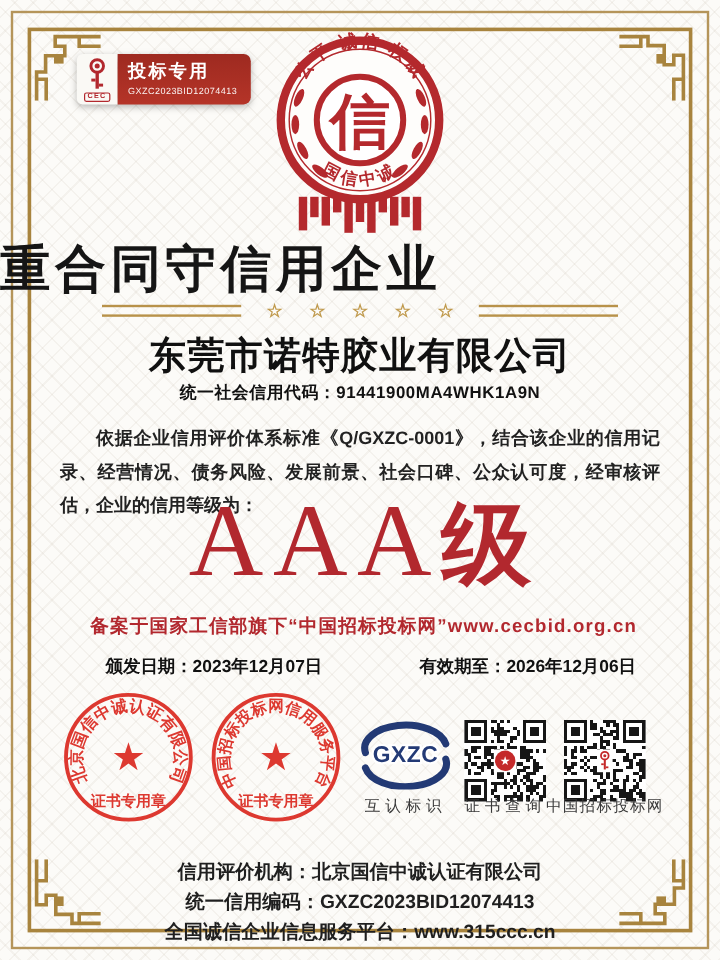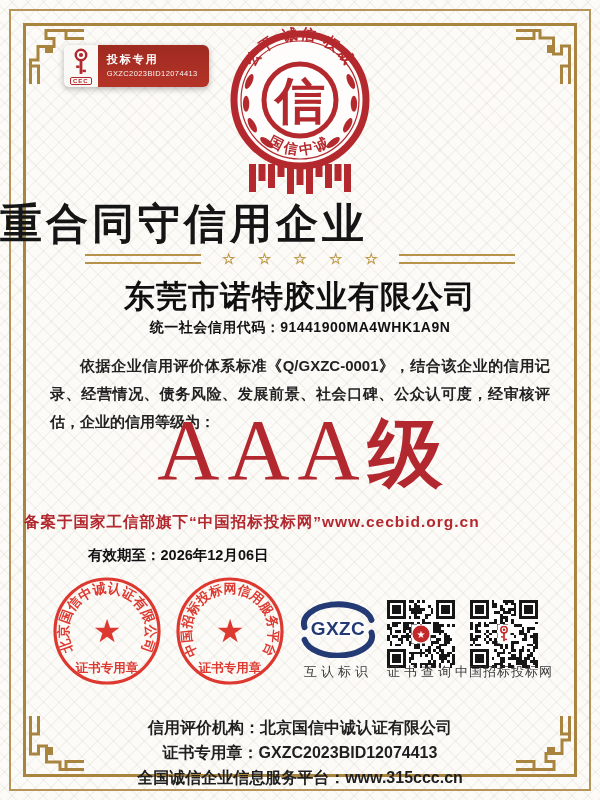--- a/index.html
+++ b/index.html
@@ -21,40 +21,40 @@
   .corner.bl{left:26px;bottom:26px;transform:rotate(270deg);}
   
   .badge{position:absolute;left:64px;top:45px;display:flex;align-items:stretch;
          filter:drop-shadow(0 2px 3px rgba(0,0,0,.28));}
   .badge-white{background:#faf9f5;border-radius:5px 0 0 5px;padding:3px 6px 2px;
                display:flex;flex-direction:column;align-items:center;justify-content:center;}
   .badge-cec{font-size:6px;font-weight:bold;color:#b2282e;border:1px solid #b2282e;
              border-radius:2px;padding:0 2px;margin-top:1px;letter-spacing:1px;}
   .badge-red{background:linear-gradient(180deg,#9e2a20,#b53428);border-radius:0 6px 6px 0;
              color:#fff;padding:5px 11px 5px 9px;display:flex;flex-direction:column;justify-content:center;}
-  .badge-title{font-size:11px;font-weight:bold;letter-spacing:2px;line-height:1.1;font-family:Liberation Mono, monospace;}
+  .badge-title{font-size:15px;font-weight:bold;letter-spacing:2px;line-height:1.1;}
   .badge-code{font-size:7.5px;letter-spacing:.4px;margin-top:2px;opacity:.95;font-weight:normal;}
   
   .emblem{position:absolute;left:225px;top:26px;width:150px;height:178px;}
   
   .cert-title{position:absolute;top:196px;left:0;right:0;text-align:left;
               font-size:42px;font-weight:900;color:#151515;letter-spacing:4px;}
   .star-row{position:absolute;top:250px;left:0;right:0;display:flex;align-items:center;justify-content:center;gap:12px;}
   .dline{width:116px;height:6px;border-top:2px solid #b8924a;border-bottom:2px solid #b8924a;}
   .stars{color:#c09a4d;font-size:15px;font-weight:bold;letter-spacing:9px;padding-left:9px;white-space:nowrap;}
   .company{position:absolute;top:276px;left:0;right:0;text-align:center;
            font-size:31px;font-weight:900;color:#101010;letter-spacing:1px;}
   .credit-code{position:absolute;top:319px;left:0;right:0;text-align:center;
                font-size:14px;font-weight:bold;color:#111;letter-spacing:.5px;}
   .statement{position:absolute;top:352px;left:50px;width:500px;font-size:15px;font-weight:bold;
              color:#222;line-height:1.85;text-align:justify;text-indent:2em;}
   .rating{position:absolute;top:400px;left:0;right:0;text-align:center;color:#b2282e;white-space:nowrap;}
   .rating-letters{font-family:"Liberation Serif",serif;font-size:86px;font-weight:normal;letter-spacing:8px;}
   .rating-suffix{font-size:75px;font-weight:900;}
-  .filing{position:absolute;top:512px;left:0;right:18px;color:#b2282e;
+  .filing{position:absolute;top:512px;left:0;right:18px;text-align:center;color:#b2282e;
           font-weight:bold;font-size:15.5px;letter-spacing:1px;padding-left:24px;}
   .dates{position:absolute;top:546px;left:60px;width:480px;display:flex;justify-content:space-between;
          padding:0 10px 0 28px;box-sizing:border-box;font-size:14.5px;font-weight:bold;color:#111;}
   
   .seal{position:absolute;width:112px;height:112px;opacity:.95;}
   .seal.s1{left:51px;top:575px;}
   .seal.s2{left:174px;top:575px;}
   .mark{position:absolute;top:600px;}
   .mark .caption{position:absolute;top:63px;left:50%;transform:translateX(-50%);
                  width:150px;text-align:center;font-size:13px;font-weight:normal;color:#3a3a3a;white-space:nowrap;}
@@ -177,20 +177,21 @@
   <div class="credit-code">统一社会信用代码：91441900MA4WHK1A9N</div>
   <div class="statement">依据企业信用评价体系标准《Q/GXZC-0001》，结合该企业的信用记录、经营情况、债务风险、发展前景、社会口碑、公众认可度，经审核评估，企业的信用等级为：</div>
 
   <div class="rating">
     <span class="rating-letters">AAA</span><span class="rating-suffix">级</span>
   </div>
 
   <div class="filing">备案于国家工信部旗下“中国招标投标网”www.cecbid.org.cn</div>
 
   <div class="dates">
+    <span>颁发日期：2023年12月07日</span>
     <span>有效期至：2026年12月06日</span>
   </div>
 
   <svg class="seal s1" viewBox="0 0 112 112">
     <circle cx="56" cy="56" r="52" fill="none" stroke="#dc2f26" stroke-width="3.2"></circle>
     <defs>
         <path id="arc-s1" d="M28 84 A39 39 0 1 1 84 84" fill="none"></path>
       </defs>
     <text font-size="13.5" font-weight="bold" fill="#dc2f26">
       <textPath href="#arc-s1" startOffset="50%" text-anchor="middle">北京国信中诚认证有限公司</textPath>
@@ -657,17 +658,17 @@
         <svg width="11" height="17" style="color:#c4292a">
             <use href="#key"></use>
           </svg>
       </div>
     </div>
     <span class="caption">中国招标投标网</span>
   </div>
 
   <div class="footer">
     <div>信用评价机构：北京国信中诚认证有限公司</div>
-    <div>证书专用章：GXZC2023BID12074413</div>
+    <div>统一信用编码：GXZC2023BID12074413</div>
     <div>全国诚信企业信息服务平台：www.315ccc.cn</div>
   </div>
 
 </div>
 
 </body></html>

